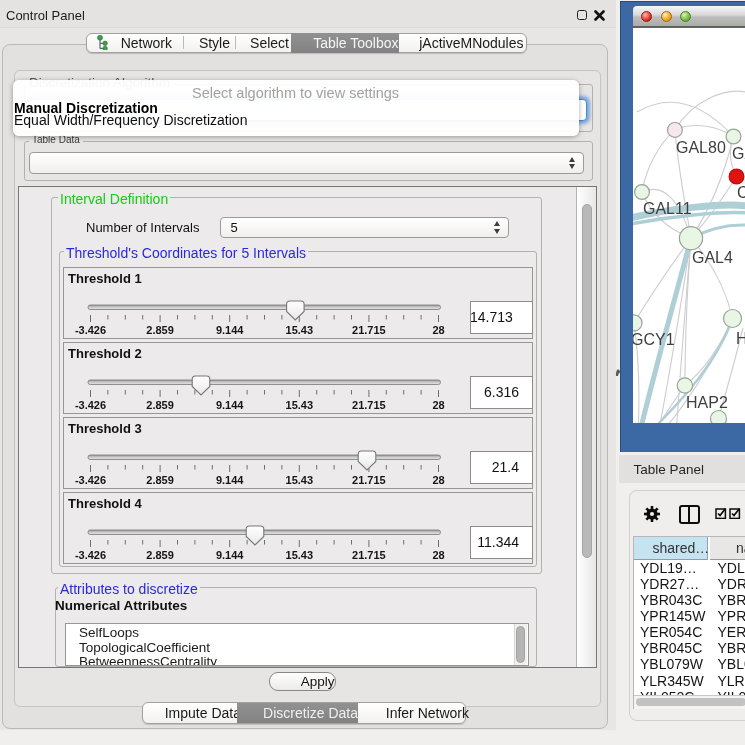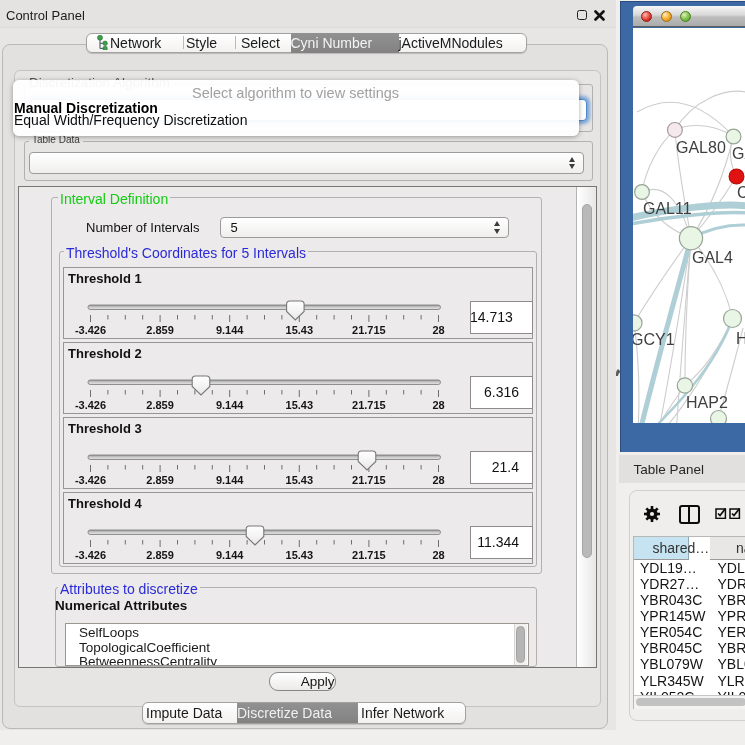--- a/index.html
+++ b/index.html
@@ -1,20 +1,20 @@
 <!DOCTYPE html>
 <html><head><meta charset="utf-8">
 <style>
 * { margin:0; padding:0; box-sizing:border-box; }
 html,body { width:745px; height:745px; }
 body { font-family:"Liberation Sans", sans-serif; background:#f0efee; position:relative; overflow:hidden; }
 .abs { position:absolute; }
 .grp { position:absolute; border:1px solid #b3b1b0; border-radius:3px; }
 .combo { position:absolute; background:linear-gradient(#ffffff,#f0efee); border:1px solid #9d9b9a; border-radius:4px; font-size:13px; color:#111; }
-.tabtxt { position:absolute; top:0; height:20px; line-height:20px; text-align:left; font-size:14px; color:#1a1a1a; }
+.tabtxt { position:absolute; top:0; height:20px; line-height:20px; text-align:right; font-size:14px; color:#1a1a1a; }
 </style></head>
 <body>
 
 <div class="abs" style="left:0;top:0;width:616px;height:730px;background:#e8e6e5"></div>
 <div class="abs" style="left:0;top:0;width:616px;height:28px;background:#e5e3e2;border-bottom:1px solid #dddbda"></div>
 <div class="abs" style="left:6px;top:8px;font-size:13px;color:#1c1c1c">Control Panel</div>
 <div class="abs" style="left:577px;top:10px;width:10px;height:10px;border:1.8px solid #1d1d1d;border-radius:2.5px"></div>
 <svg class="abs" style="left:594px;top:9.5px" width="11" height="11" viewBox="0 0 11 11">
     <g stroke="#111" stroke-width="2.6" stroke-linecap="round">
       <line x1="1.5" y1="1.5" x2="9.5" y2="9.5"></line>
@@ -38,21 +38,21 @@
       <circle cx="10.1" cy="8.3" r="2.2"></circle>
       <circle cx="10.1" cy="13.4" r="2.2"></circle>
     </g>
   </svg>
 <div class="tabtxt" style="left:110px;top:33px;width:62px">Network</div>
 <div class="abs" style="left:182.5px;top:36px;width:1px;height:13px;background:#bbb"></div>
 <div class="tabtxt" style="left:186px;top:33px;width:44px">Style</div>
 <div class="abs" style="left:234.5px;top:36px;width:1px;height:13px;background:#bbb"></div>
 <div class="tabtxt" style="left:241px;top:33px;width:48px">Select</div>
 <div class="abs" style="left:290.5px;top:33px;width:108px;height:19.5px;background:linear-gradient(#919191,#828282)"></div>
-<div class="tabtxt" style="left:290.5px;top:33px;width:108px;color:#f4f4f4">Cyni Number</div>
+<div class="tabtxt" style="left:290.5px;top:33px;width:108px;color:#f4f4f4">Table Toolbox</div>
 <div class="tabtxt" style="left:398.5px;top:33px;width:125px">jActiveMNodules</div>
 
 <div class="grp" style="left:24px;top:83.5px;width:568.5px;height:48px;border-radius:3px"></div>
 <div class="abs" style="left:26px;top:75px;font-size:13.5px;color:#555;background:#e7e5e4;padding:0 3px">Discretization Algorithm</div>
 <div class="abs" style="left:30px;top:99px;width:557px;height:22px;background:#fff;border:1px solid #4f88c7;border-radius:4px;box-shadow:0 0 3.5px 2.5px rgba(96,150,215,0.8)"></div>
 
 <div class="grp" style="left:24px;top:141px;width:568.5px;height:40px;border-radius:3px"></div>
 <div class="abs" style="left:29px;top:133.5px;font-size:10px;color:#3a3a3a;background:#e7e5e4;padding:0 3px">Table Data</div>
 <div class="combo" style="left:29px;top:152px;width:555px;height:21.5px">
 <span style="position:absolute;right:8px;top:3.5px;width:0;height:0;border-left:3.6px solid transparent;border-right:3.6px solid transparent;border-bottom:5px solid #3c3c3c"></span>
@@ -370,21 +370,21 @@
 <svg style="position:absolute;left:714.5px;top:506.5px" width="12" height="12" viewBox="0 0 12 12">
 <rect x="1" y="2" width="9.4" height="9.4" fill="none" stroke="#0c0c0c" stroke-width="1.5"></rect>
 <path d="M3,6.5 L5,8.5 L10.5,1.5" fill="none" stroke="#0c0c0c" stroke-width="1.7"></path>
   </svg>
 <svg style="position:absolute;left:728.5px;top:506.5px" width="12" height="12" viewBox="0 0 12 12">
 <rect x="1" y="2" width="9.4" height="9.4" fill="none" stroke="#0c0c0c" stroke-width="1.5"></rect>
 <path d="M3,6.5 L5,8.5 L10.5,1.5" fill="none" stroke="#0c0c0c" stroke-width="1.7"></path>
   </svg>
 
 <div class="abs" style="left:632.5px;top:535.5px;width:112.5px;height:173px;background:#fff;border-left:1px solid #b9b7b5;border-top:1px solid #b9b7b5;overflow:hidden">
-  <div style="position:absolute;left:0;top:0;width:55px;height:23px;background:#c5e3f0;border-right:1.5px solid #8fa6b2;border-bottom:1px solid #9a9a9a;font-size:14px;color:#333;line-height:23px;padding-left:19px">shared…</div>
+  <div style="position:absolute;left:0;top:0;width:74px;height:23px;background:#c5e3f0;border-right:1.5px solid #8fa6b2;border-bottom:1px solid #9a9a9a;font-size:14px;color:#333;line-height:23px;padding-left:19px">shared…</div>
   <div style="position:absolute;left:76.5px;top:0;width:36px;height:23px;background:#e9e7e6;border-bottom:1px solid #9a9a9a;font-size:14px;color:#333;padding-left:26px;line-height:23px">na</div>
   <div style="position:absolute;left:6.5px;top:23px;font-size:14px;color:#151515;line-height:16.15px">YDL19…<br>YDR27…<br>YBR043C<br>YPR145W<br>YER054C<br>YBR045C<br>YBL079W<br>YLR345W<br>YIL052C</div>
   <div style="position:absolute;left:84px;top:23px;font-size:14px;color:#151515;line-height:16.15px">YDL1<br>YDR2<br>YBR0<br>YPR1<br>YER0<br>YBR0<br>YBL0<br>YLR3<br>YIL0</div>
   <div style="position:absolute;left:0;top:158px;width:112.5px;height:15px;background:#f4f3f2;border-top:1px solid #c8c6c4"></div>
   <div style="position:absolute;left:2px;top:161px;width:110.5px;height:8.5px;background:#c2c2c2;border-radius:4.5px"></div>
 </div>
 
 <div class="abs" style="left:13px;top:80.3px;width:565.5px;height:55.4px;background:rgba(255,255,255,0.95);border-radius:6px;box-shadow:0 1px 5px rgba(0,0,0,0.35);z-index:50">
   <div style="position:absolute;left:179px;top:5px;font-size:14.5px;color:#a3a1a0">Select algorithm to view settings</div>
   <div style="position:absolute;left:1px;top:19.5px;font-size:14px;font-weight:bold;color:#000">Manual Discretization</div>

